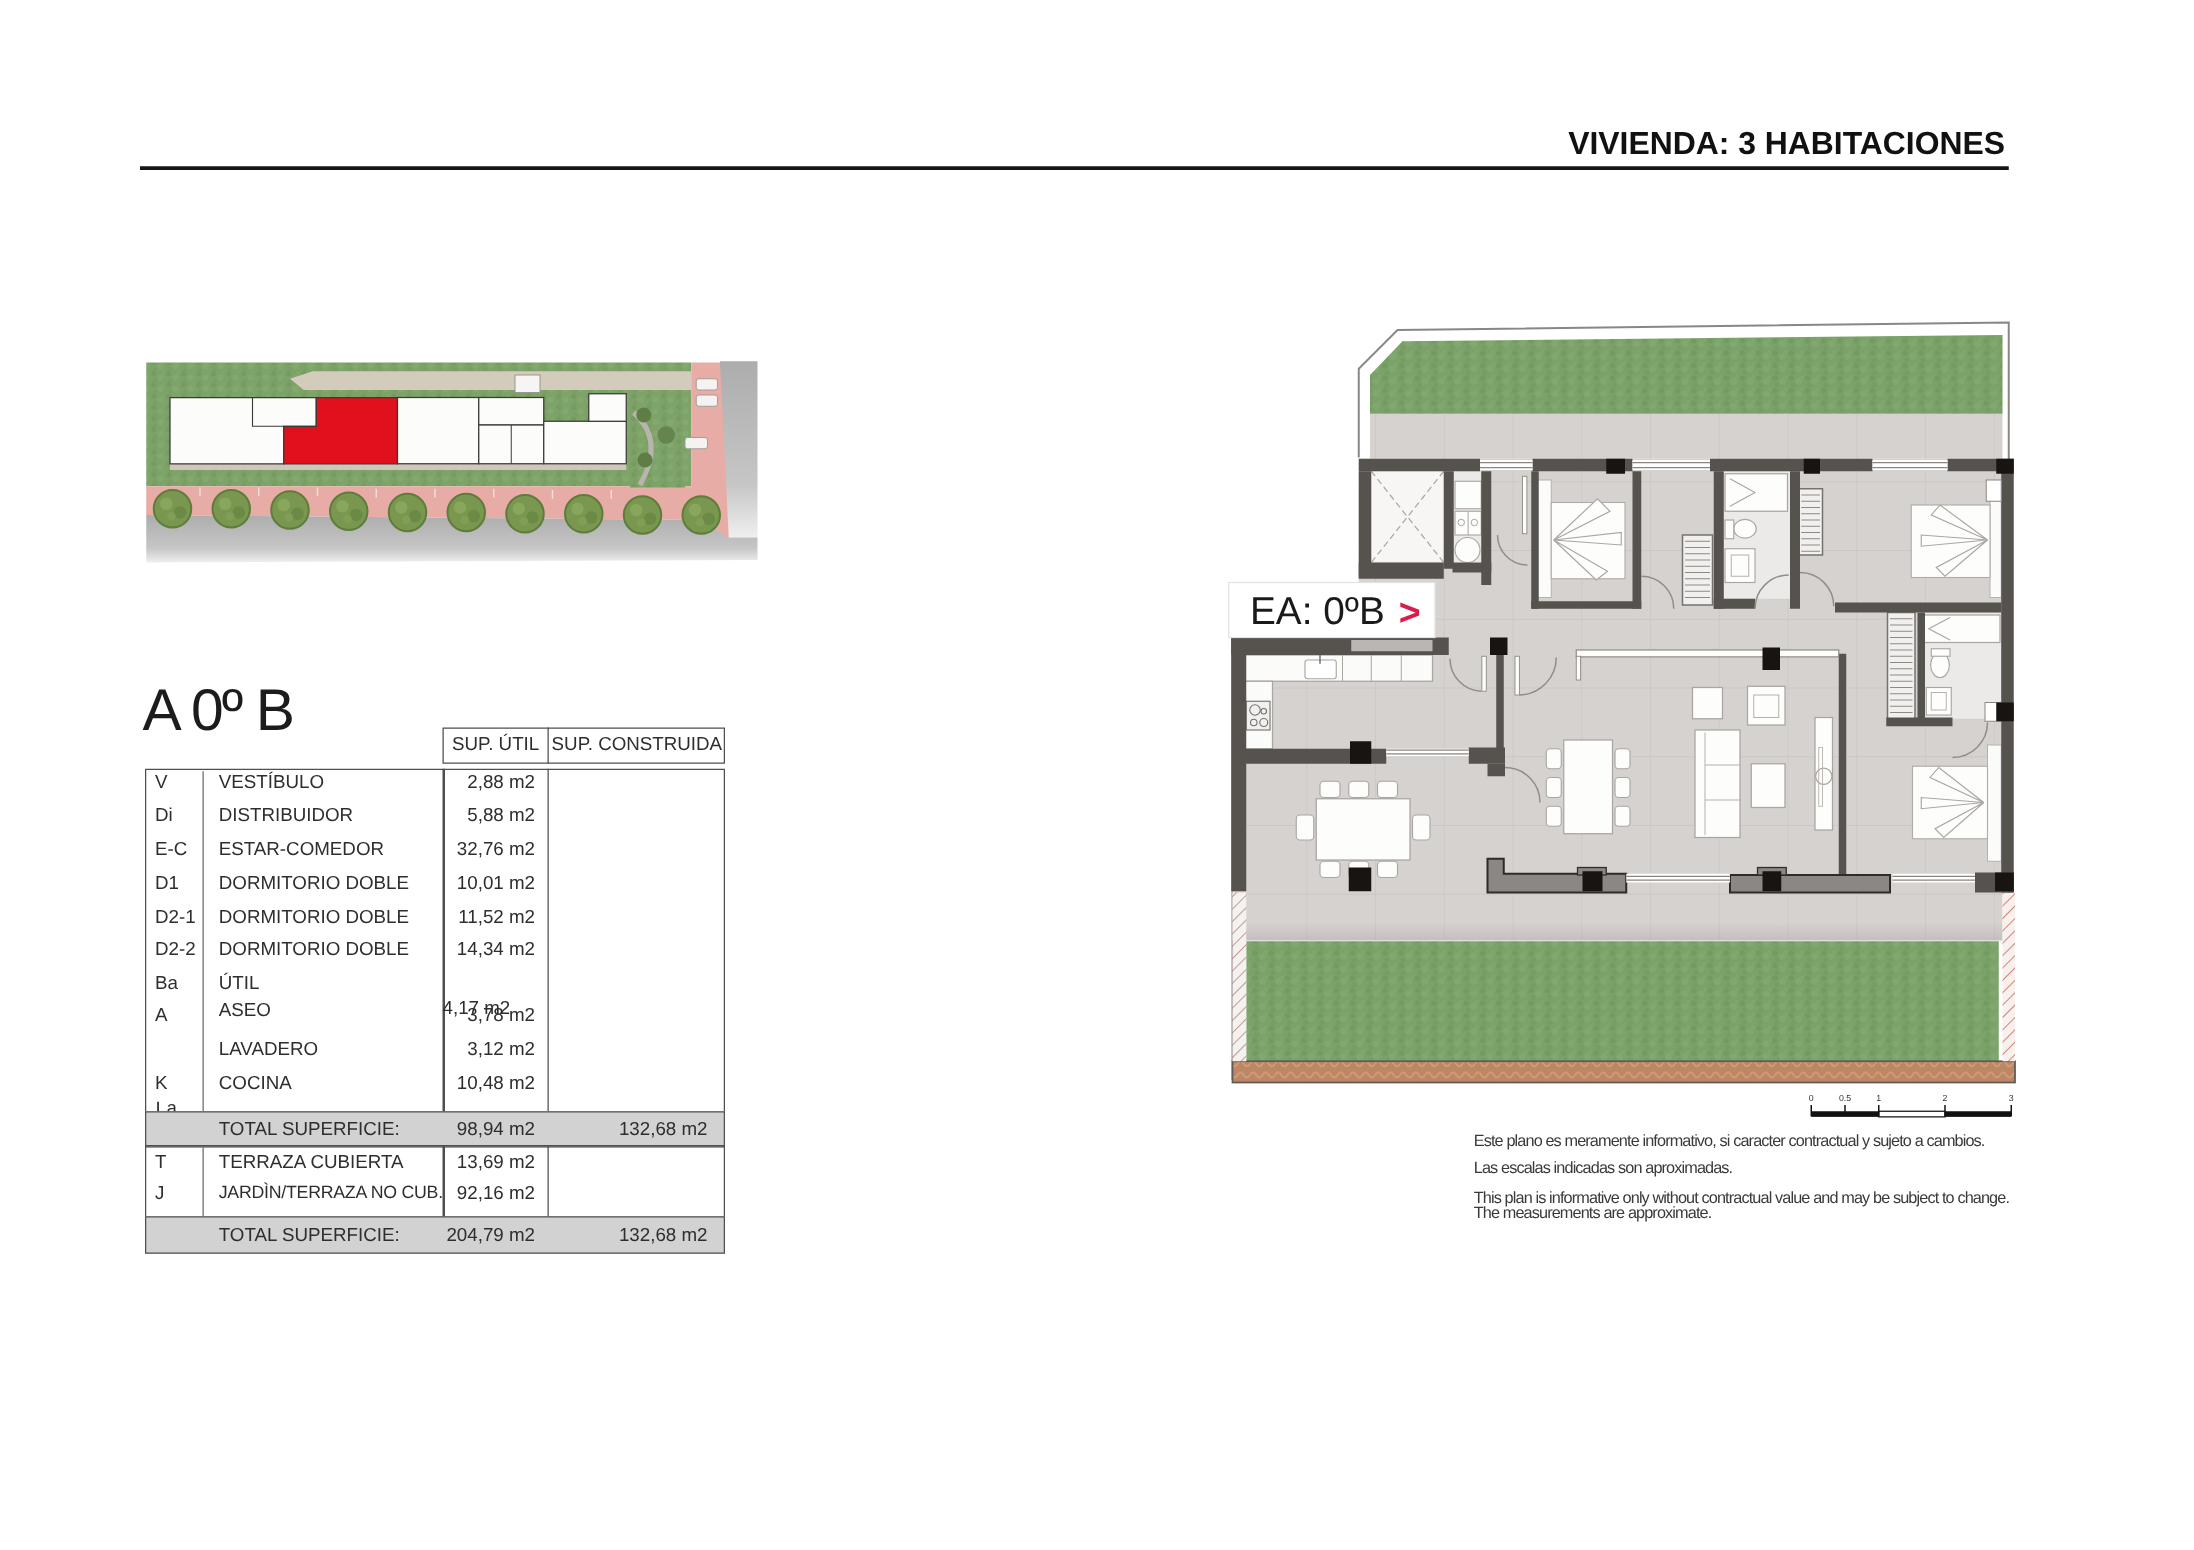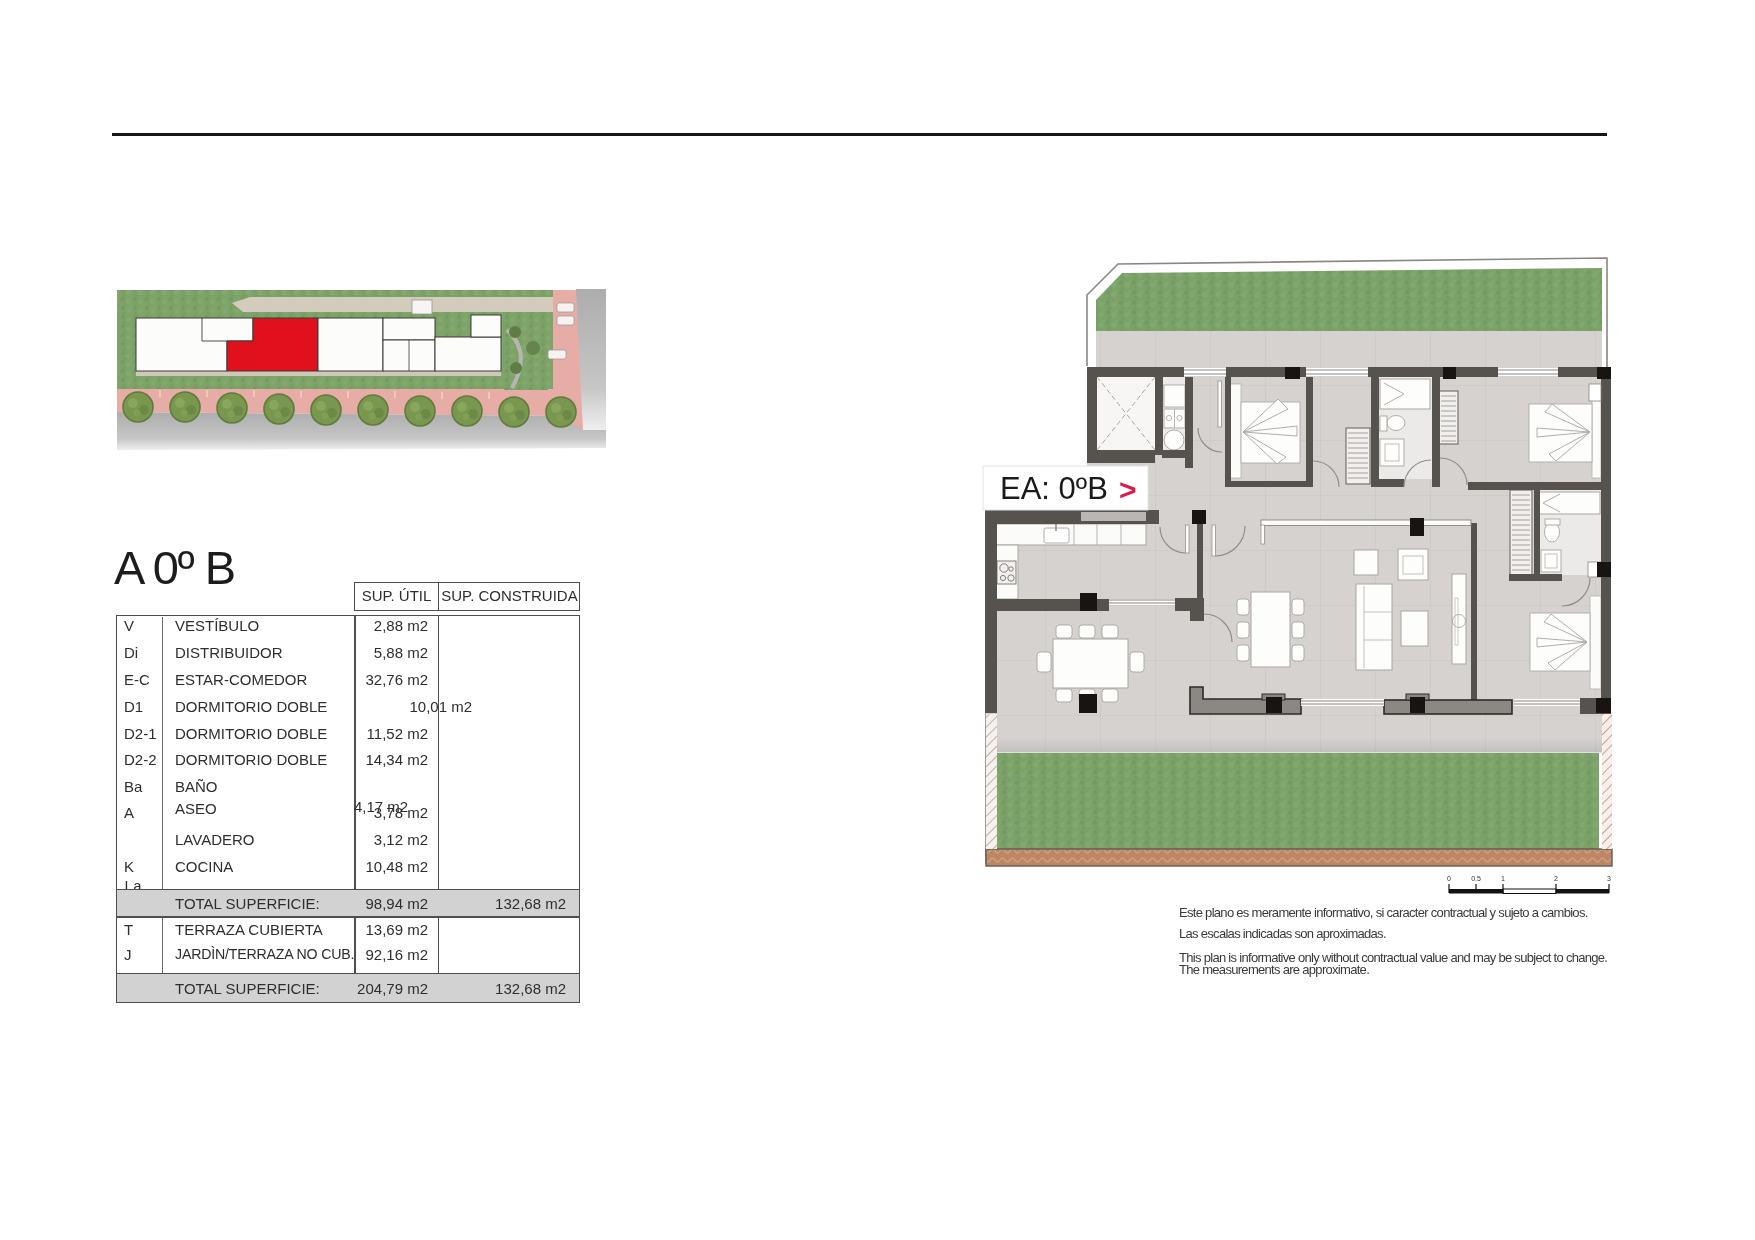--- a/index.html
+++ b/index.html
@@ -5,20 +5,21 @@
 html,body{margin:0;padding:0;background:#fff;}
 #page{position:relative;width:1755px;height:1240px;background:#fff;overflow:hidden;font-family:"Liberation Sans",sans-serif;}
 .abs{position:absolute;}
 .row{position:absolute;font-size:15px;color:#2e2e2e;white-space:nowrap;}
 </style>
 </head>
 <body>
 <div id="page">
 
 
+<div class="abs" style="left:1160px;top:101px;width:444px;font-size:25.5px;font-weight:bold;color:#111;text-align:right;white-space:nowrap;">VIVIENDA: 3 HABITACIONES</div>
 
 <div class="abs" style="left:112px;top:133px;width:1495px;height:3px;background:#161616;"></div>
 
 <svg class="abs" style="left:100px;top:270px;" width="520" height="200" viewBox="100 270 520 200">
 <defs>
 <pattern id="sgrass" width="12" height="9" patternUnits="userSpaceOnUse">
 <rect width="12" height="9" fill="#7da368"></rect>
 <circle cx="3" cy="2" r="2" fill="#759b60"></circle>
 <circle cx="8.5" cy="5" r="2.4" fill="#83a96f"></circle>
 <circle cx="4" cy="7.5" r="1.8" fill="#789f64"></circle>
@@ -122,32 +123,32 @@
 <div class="row" style="left:124px;top:644px;">Di</div>
 <div class="row" style="left:175px;top:644px;">DISTRIBUIDOR</div>
 <div class="row" style="left:354px;top:644px;width:74px;text-align:right;">5,88 m2</div>
 
 <div class="row" style="left:124px;top:671px;">E-C</div>
 <div class="row" style="left:175px;top:671px;">ESTAR-COMEDOR</div>
 <div class="row" style="left:354px;top:671px;width:74px;text-align:right;">32,76 m2</div>
 
 <div class="row" style="left:124px;top:698px;">D1</div>
 <div class="row" style="left:175px;top:698px;">DORMITORIO DOBLE</div>
-<div class="row" style="left:354px;top:698px;width:74px;text-align:right;padding-left:44px;">10,01 m2</div>
+<div class="row" style="left:354px;top:698px;width:74px;text-align:right;">10,01 m2</div>
 
 <div class="row" style="left:124px;top:725px;">D2-1</div>
 <div class="row" style="left:175px;top:725px;">DORMITORIO DOBLE</div>
 <div class="row" style="left:354px;top:725px;width:74px;text-align:right;">11,52 m2</div>
 
 <div class="row" style="left:124px;top:751px;">D2-2</div>
 <div class="row" style="left:175px;top:751px;">DORMITORIO DOBLE</div>
 <div class="row" style="left:354px;top:751px;width:74px;text-align:right;">14,34 m2</div>
 
 <div class="row" style="left:124px;top:778px;">Ba</div>
-<div class="row" style="left:175px;top:778px;">BAÑO</div>
+<div class="row" style="left:175px;top:778px;">ÚTIL</div>
 <div class="row" style="left:354px;top:762px;width:74px;text-align:left;margin-top:36px;">4,17 m2</div>
 
 <div class="row" style="left:124px;top:804px;">A</div>
 <div class="row" style="left:175px;top:800px;">ASEO</div>
 <div class="row" style="left:354px;top:804px;width:74px;text-align:right;">3,78 m2</div>
 
 <div class="row" style="left:124px;top:879px;font-family:Liberation Mono, monospace;">La</div>
 <div class="row" style="left:175px;top:831px;">LAVADERO</div>
 <div class="row" style="left:354px;top:831px;width:74px;text-align:right;">3,12 m2</div>
 

